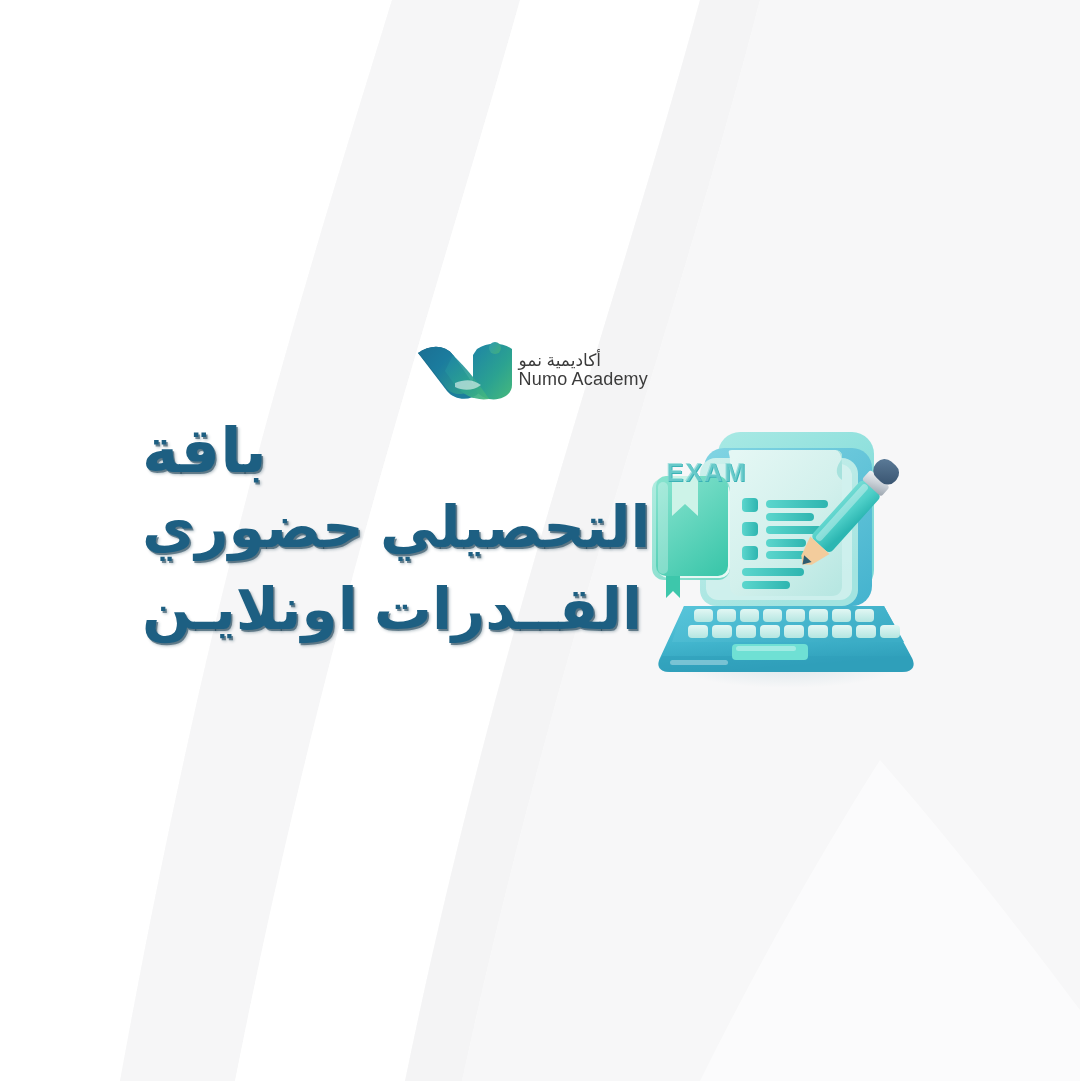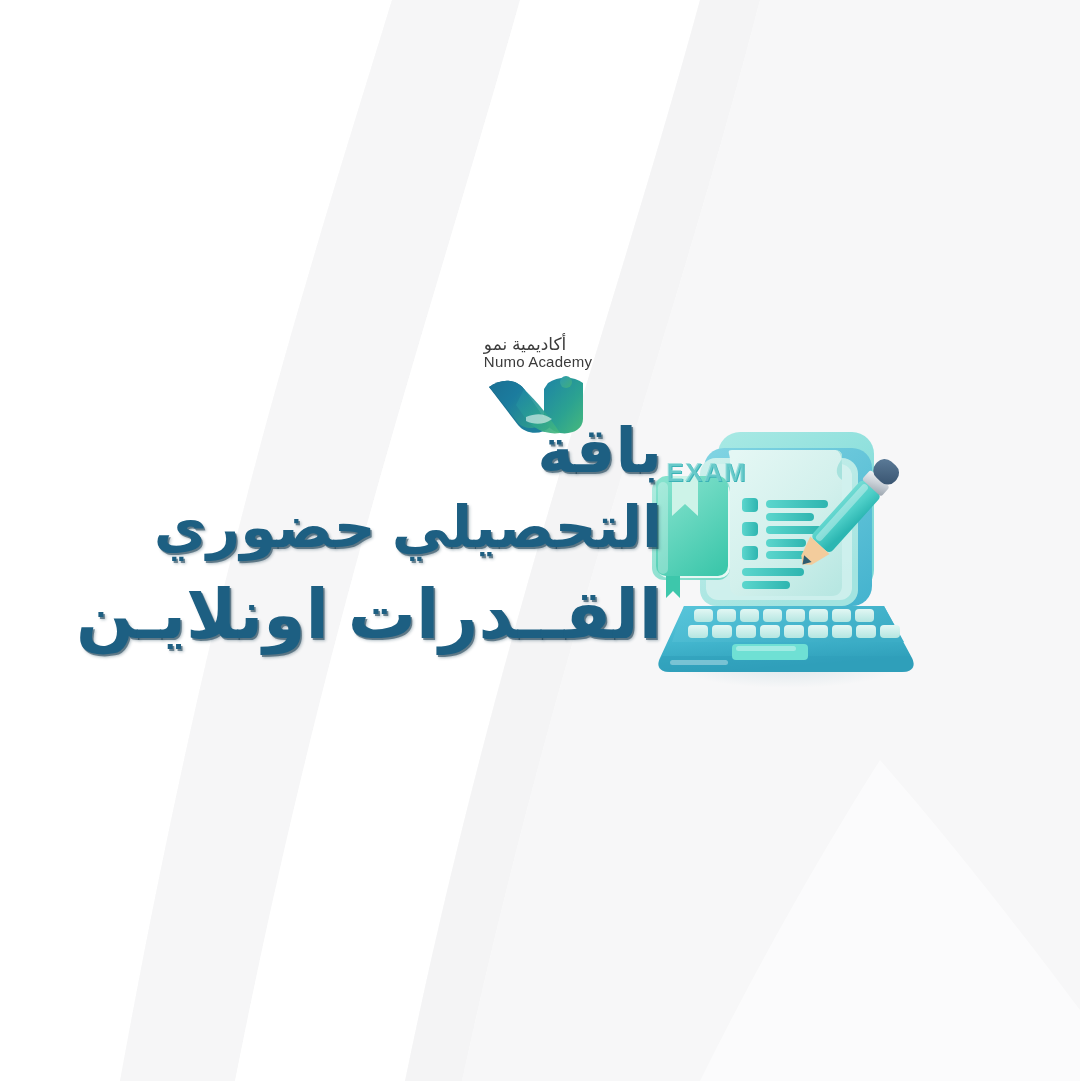--- a/index.html
+++ b/index.html
@@ -27,74 +27,74 @@
   }
 
   
   .logo-lockup {
     position: absolute;
     left: 428px;
     top: 336px;
     width: 220px;
     height: 72px;
     display: flex;
-    flex-direction: column;
+    flex-direction: row;
     align-items: center;
-    justify-content: space-between;
+    justify-content: flex-start;
     gap: 0;
     z-index: 5;
   }
   .logo-words {
     display: flex;
     flex-direction: column;
     align-items: flex-end;
     justify-content: center;
     line-height: 1.08;
     padding-bottom: 2px;
   }
   .logo-ar {
     font-size: 17px;
     color: #3b3b3b;
     letter-spacing: 0px;
     white-space: nowrap;
     font-weight: 400;
   }
   .logo-en {
-    font-size: 15px;
+    font-size: 18px;
     color: #3b3b3b;
     letter-spacing: 0.2px;
     white-space: nowrap;
     direction: ltr;
     font-weight: 400;
   }
   .logo-mark { width: 104px; height: 66px; flex: none; }
 
   
   .headline {
     position: absolute;
     right: 418px;
     top: 420px;
     width: 520px;
-    text-align: right;
+    text-align: left;
     direction: rtl;
     z-index: 6;
   }
   .headline .ln {
     display: block;
     color: #1d5f82;
     font-weight: 700;
     line-height: 1.0;
     text-shadow:
       1.5px 1.5px 0 rgba(20,58,80,.55),
       2.5px 2.5px 3px rgba(20,58,80,.30);
     white-space: nowrap;
   }
   .ln-1 { font-size: 62px; letter-spacing: 2px; margin-bottom: 16px; }
   .ln-2 { font-size: 58px; letter-spacing: 0px; margin-bottom: 24px; }
-  .ln-3 { font-size: 68px; letter-spacing: 0px; }
+  .ln-3 { font-size: 58px; letter-spacing: 0px; }
 
   
   .illus {
     position: absolute;
     left: 636px;
     top: 410px;
     width: 292px;
     height: 290px;
     z-index: 4;
   }

